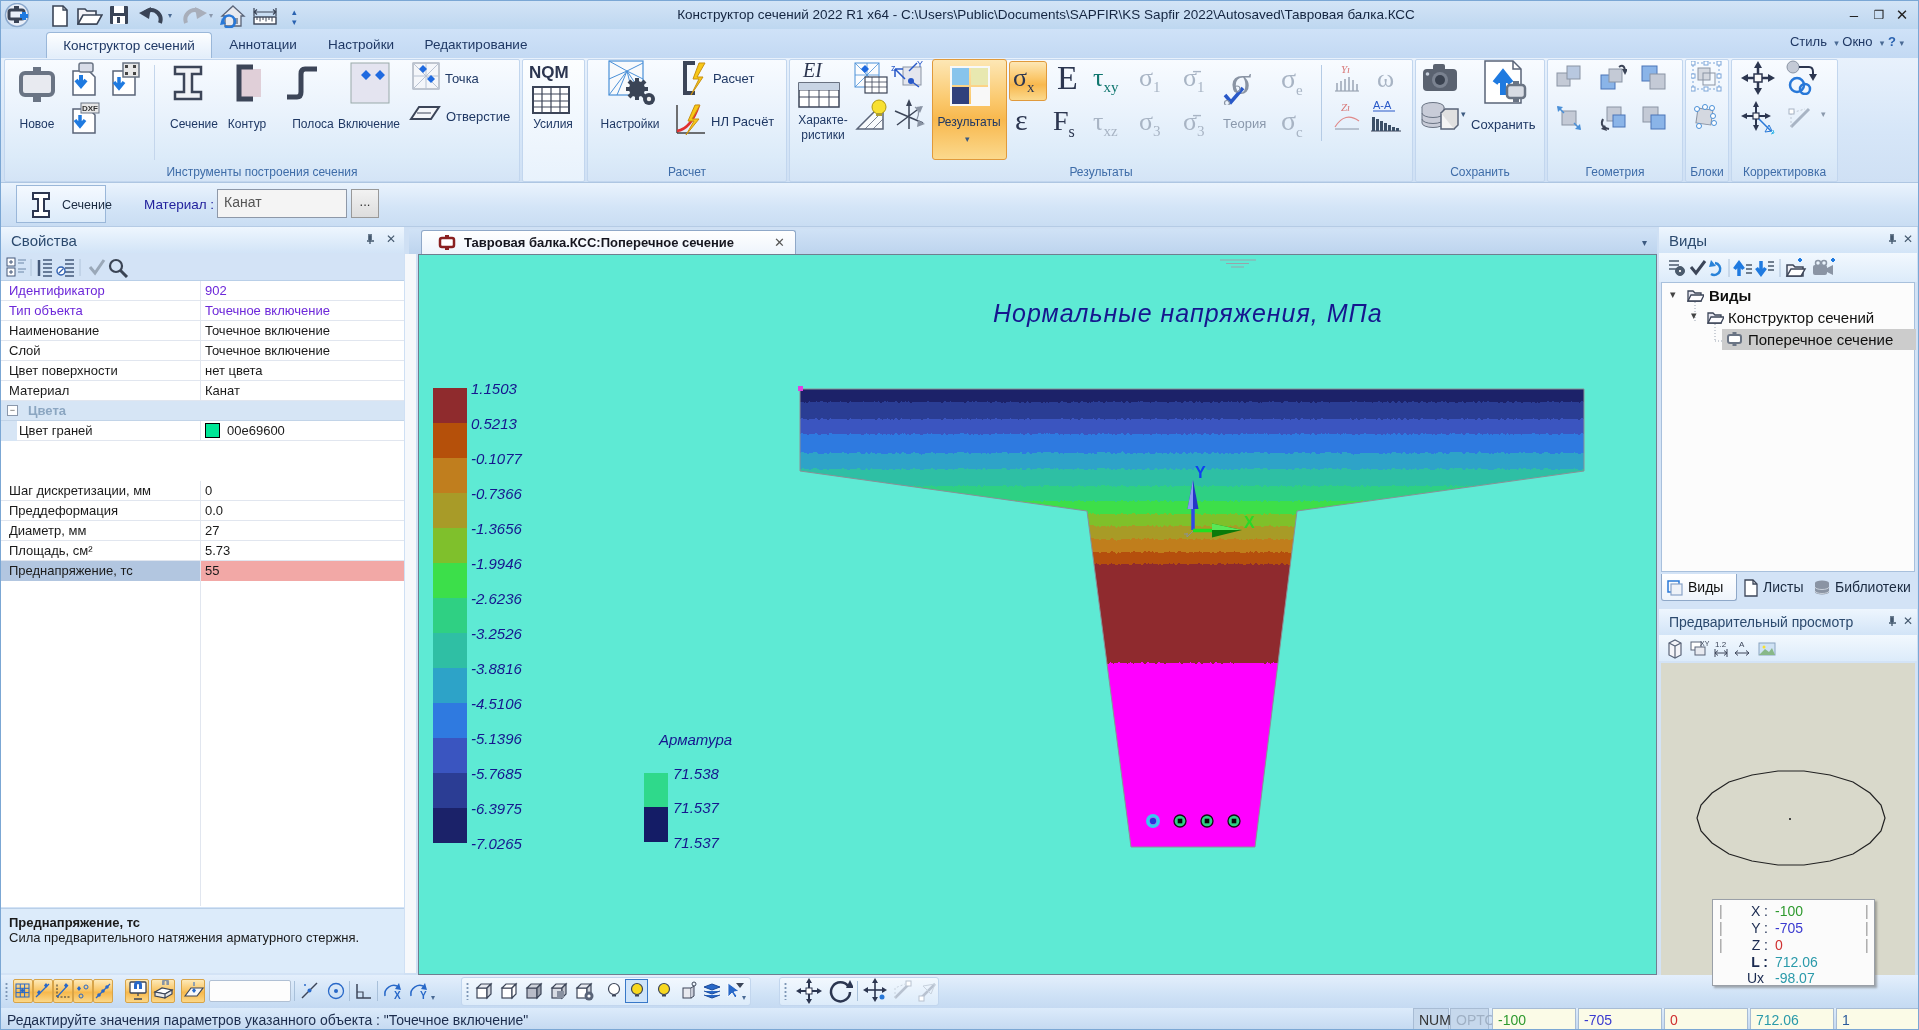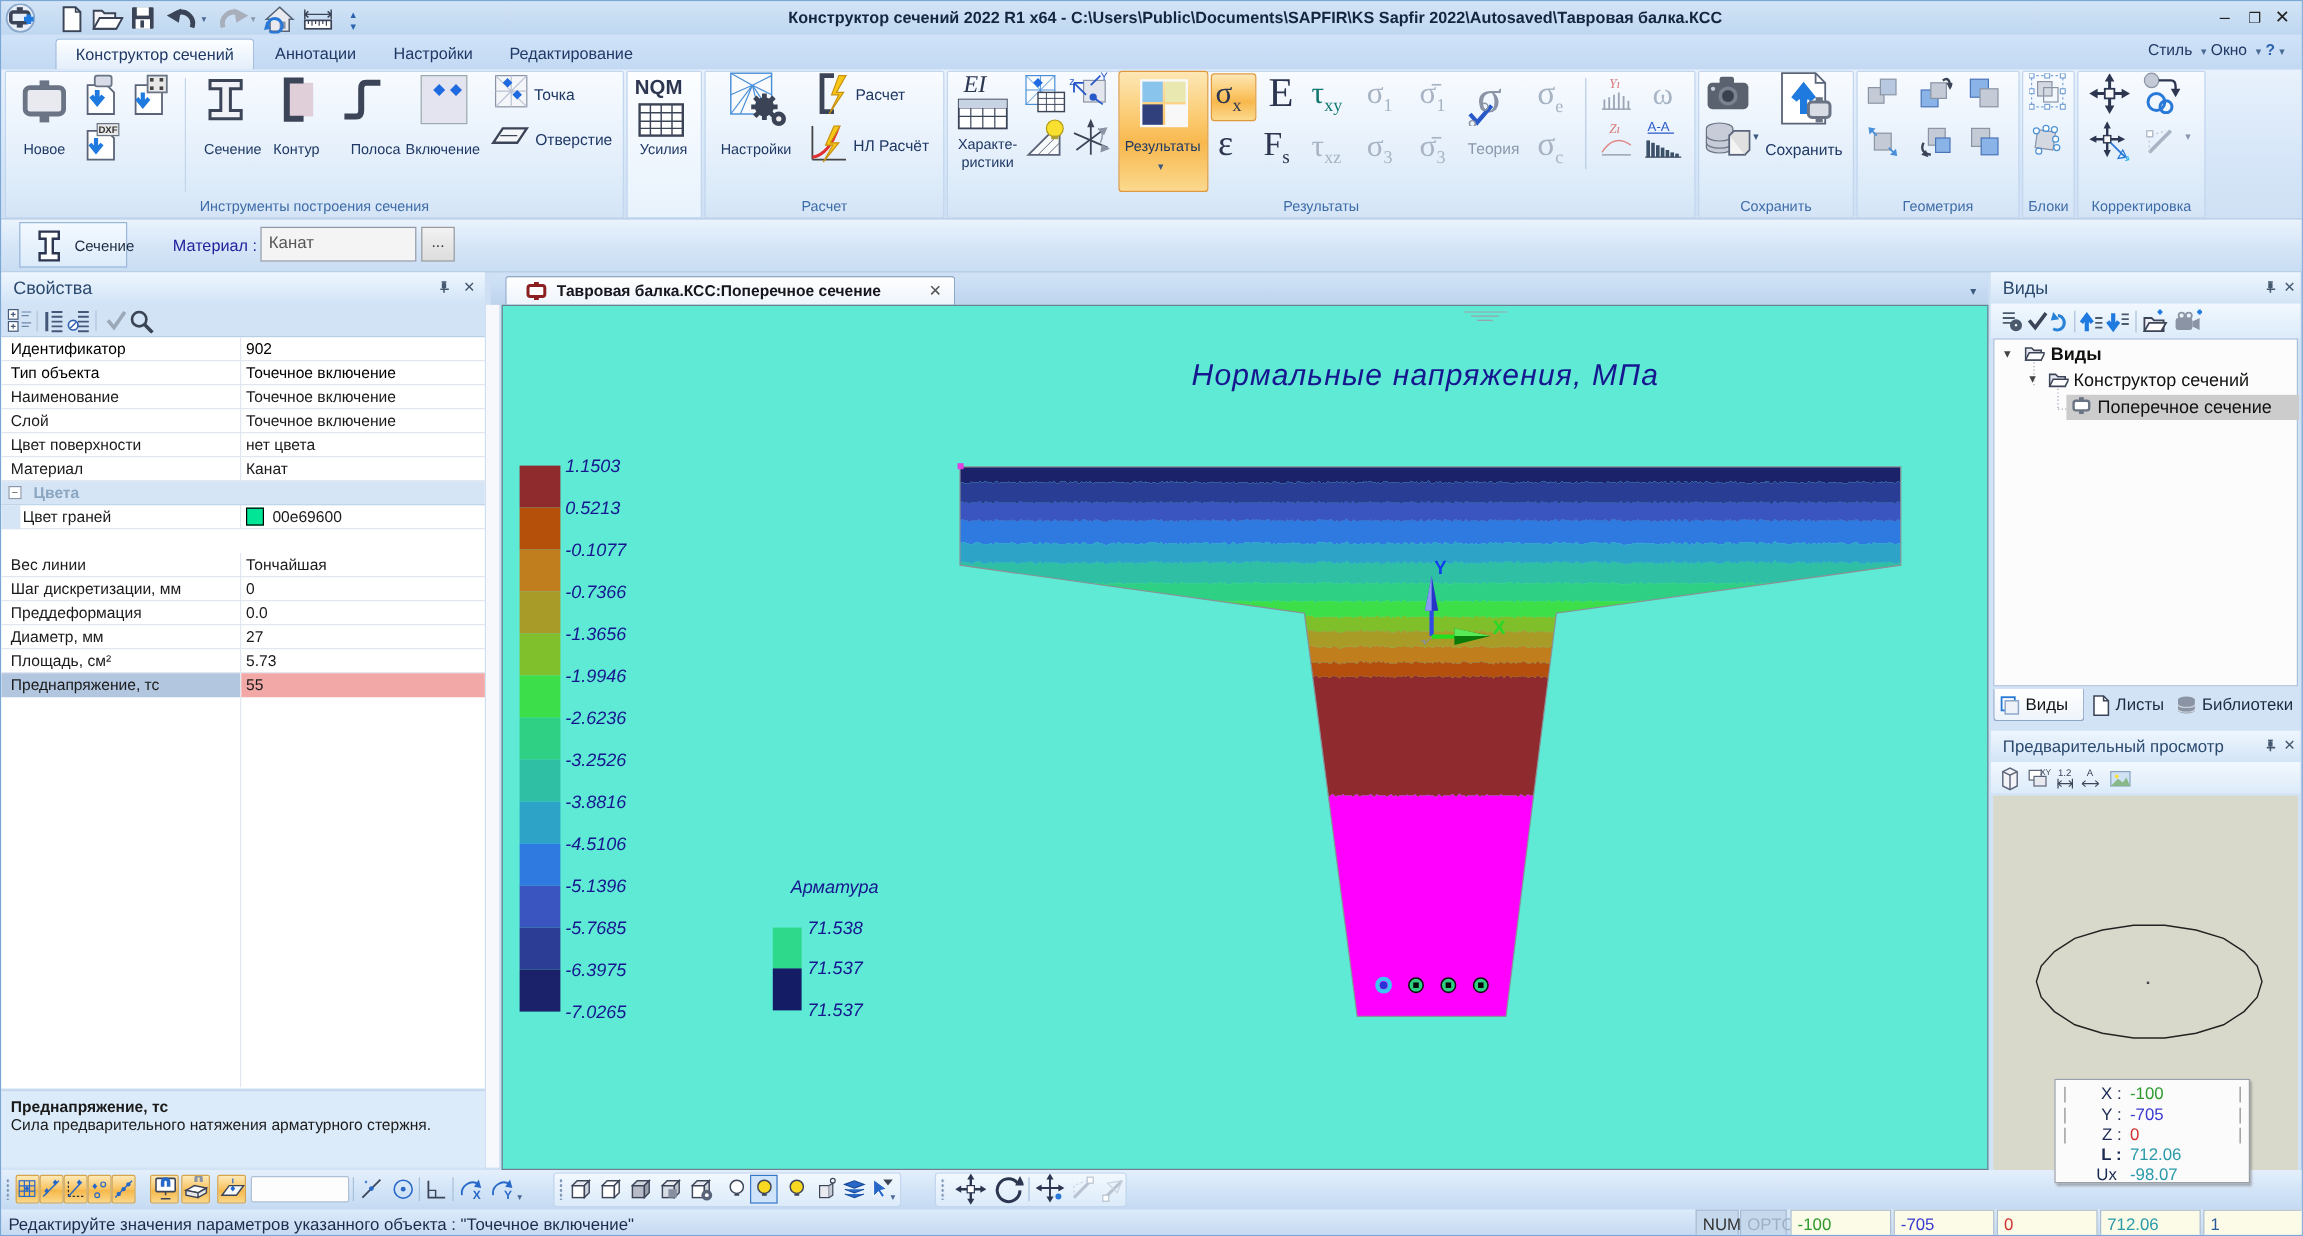--- a/index.html
+++ b/index.html
@@ -1,20 +1,20 @@
 <!DOCTYPE html>
 <html><head><meta charset="utf-8">
 <style>
 *{margin:0;padding:0;box-sizing:border-box;}
 html,body{width:1919px;height:1030px;overflow:hidden;font-family:"Liberation Sans",sans-serif;}
 body{position:relative;background:#cfe0f4;border:1px solid #7ba7d4;}
 .abs{position:absolute;}
 
 #titlebar{left:0;top:0;width:1919px;height:28px;background:linear-gradient(#d3e4f6,#bed7f0);}
-#apptitle{left:560px;top:6px;width:970px;text-align:center;font-size:13.5px;font-weight:bold;color:#142540;}
+#apptitle{left:560px;top:6px;width:970px;text-align:center;font-size:13.5px;font-weight:normal;color:#142540;}
 .winbtn{top:5px;width:20px;height:18px;font-size:15px;color:#222;text-align:center;line-height:18px;}
 
 #tabrow{left:0;top:28px;width:1919px;height:29px;background:linear-gradient(#cfe2f8,#c3d9f3);}
 .rtab{top:31px;height:26px;font-size:13.5px;color:#1f3864;text-align:center;line-height:25px;}
 .rtab.active{background:linear-gradient(#fdfeff,#f0f6fd 50%,#e3eefa);border:1px solid #9ab7d9;border-bottom:none;border-radius:4px 4px 0 0;}
 #stylemenu{top:33px;right:14px;font-size:13px;color:#1f3864;}
 
 #ribbon{left:0;top:57px;width:1919px;height:125px;background:linear-gradient(#e8f1fc,#d6e6f8 60%,#cfe0f4);border-bottom:1px solid #aec6e2;}
 .rgroup{top:58px;height:123px;background:linear-gradient(#f8fbff,#e9f2fc 45%,#dcebf9 80%,#d4e4f6);border:1px solid #c2d6ee;border-radius:2px;}
 .rglabel{position:absolute;left:0;bottom:2px;width:100%;text-align:center;font-size:12px;color:#3e6ca8;}
@@ -28,21 +28,21 @@
 
 #lpanel{left:0;top:226px;width:403px;height:748px;background:#d3e3f6;}
 .phead{height:26px;background:linear-gradient(#eef6fe,#d2e4f7);font-size:15px;color:#2c4a6e;padding:5px 0 0 10px;}
 .pinx{position:absolute;top:5px;font-size:12px;color:#44586e;}
 #ptoolbar{left:0px;top:26px;width:403px;height:27px;}
 #pgrid{left:0px;top:53px;width:403px;height:627px;background:#ffffff;border-top:1px solid #b9cfe8;}
 .prow{position:absolute;left:0;width:403px;height:20px;border-bottom:1px solid #e1e6ef;font-size:13px;line-height:19px;color:#1a1a1a;}
 .prow .pl{position:absolute;left:8px;top:0;}
 .prow .pv{position:absolute;left:204px;top:0;}
 .prow .cdiv{position:absolute;left:199px;top:0;width:1px;height:20px;background:#e1e6ef;}
-.gray{color:#000000;padding-left:32px;}
+.gray{color:#6d28d9;padding-left:32px;}
 #pdesc{left:0px;top:681px;width:403px;height:65px;background:#dcebfa;border-top:1px solid #b9cfe8;font-size:13px;color:#1a1a1a;padding:6px 8px;}
 
 #doctabs{left:408px;top:228px;width:1248px;height:25px;background:linear-gradient(#d0e2f6,#bdd4ee);}
 #doctab{left:12px;top:1px;width:375px;height:24px;background:linear-gradient(#ffffff,#eef4fc);border:1px solid #8fa8c8;border-bottom:none;border-radius:3px 3px 0 0;font-size:13px;font-weight:bold;color:#15151e;}
 #canvas{left:417px;top:253px;width:1239px;height:721px;background:#5eead4;border:1px solid #707e90;}
 #ctitle{left:574px;top:44px;font-size:25px;font-style:italic;color:#16168e;letter-spacing:1px;}
 .clabel{position:absolute;font-size:15px;font-style:italic;color:#16168e;white-space:nowrap;}
 
 #rpanel{left:1658px;top:226px;width:258px;height:748px;background:#d3e3f6;}
 #rtree{left:2px;top:55px;width:254px;height:290px;background:#fcfcfc;border:1px solid #a8c0dc;font-size:15px;color:#10100f;}
@@ -538,25 +538,20 @@
       </div>
       <div class="prow" style="top:120px;background:#d6e5f5;border-bottom:1px solid #c2d4e8;">
         <span style="position:absolute;left:6px;top:4px;width:11px;height:11px;border:1px solid #8a98ac;background:#fff;font-size:9px;line-height:9px;text-align:center;color:#555;">−</span>
         <span style="position:absolute;left:27px;font-weight:bold;color:#8ba6c1;">Цвета</span>
       </div>
       <div class="prow " style="top:140px;">
         <div style="position:absolute;left:0;top:0;width:16px;height:20px;background:#d6e5f5;"></div>
         <span class="pl" style="left:18px;">Цвет граней</span>
         <span style="position:absolute;left:204px;top:2px;width:15px;height:15px;background:#00e696;border:1px solid #000;"></span>
         <span class="pv" style="left:226px;">00e69600</span>
-        <span class="cdiv"></span>
-      </div>
-      <div class="prow " style="top:180px;">
-        <span class="pl" style="">Вес линии</span>
-        <span class="pv" style="left:204px;">Тончайшая</span>
         <span class="cdiv"></span>
       </div>
       <div class="prow " style="top:200px;">
         <span class="pl" style="">Шаг дискретизации, мм</span>
         <span class="pv" style="left:204px;">0</span>
         <span class="cdiv"></span>
       </div>
       <div class="prow " style="top:220px;">
         <span class="pl" style="">Преддеформация</span>
         <span class="pv" style="left:204px;">0.0</span>

